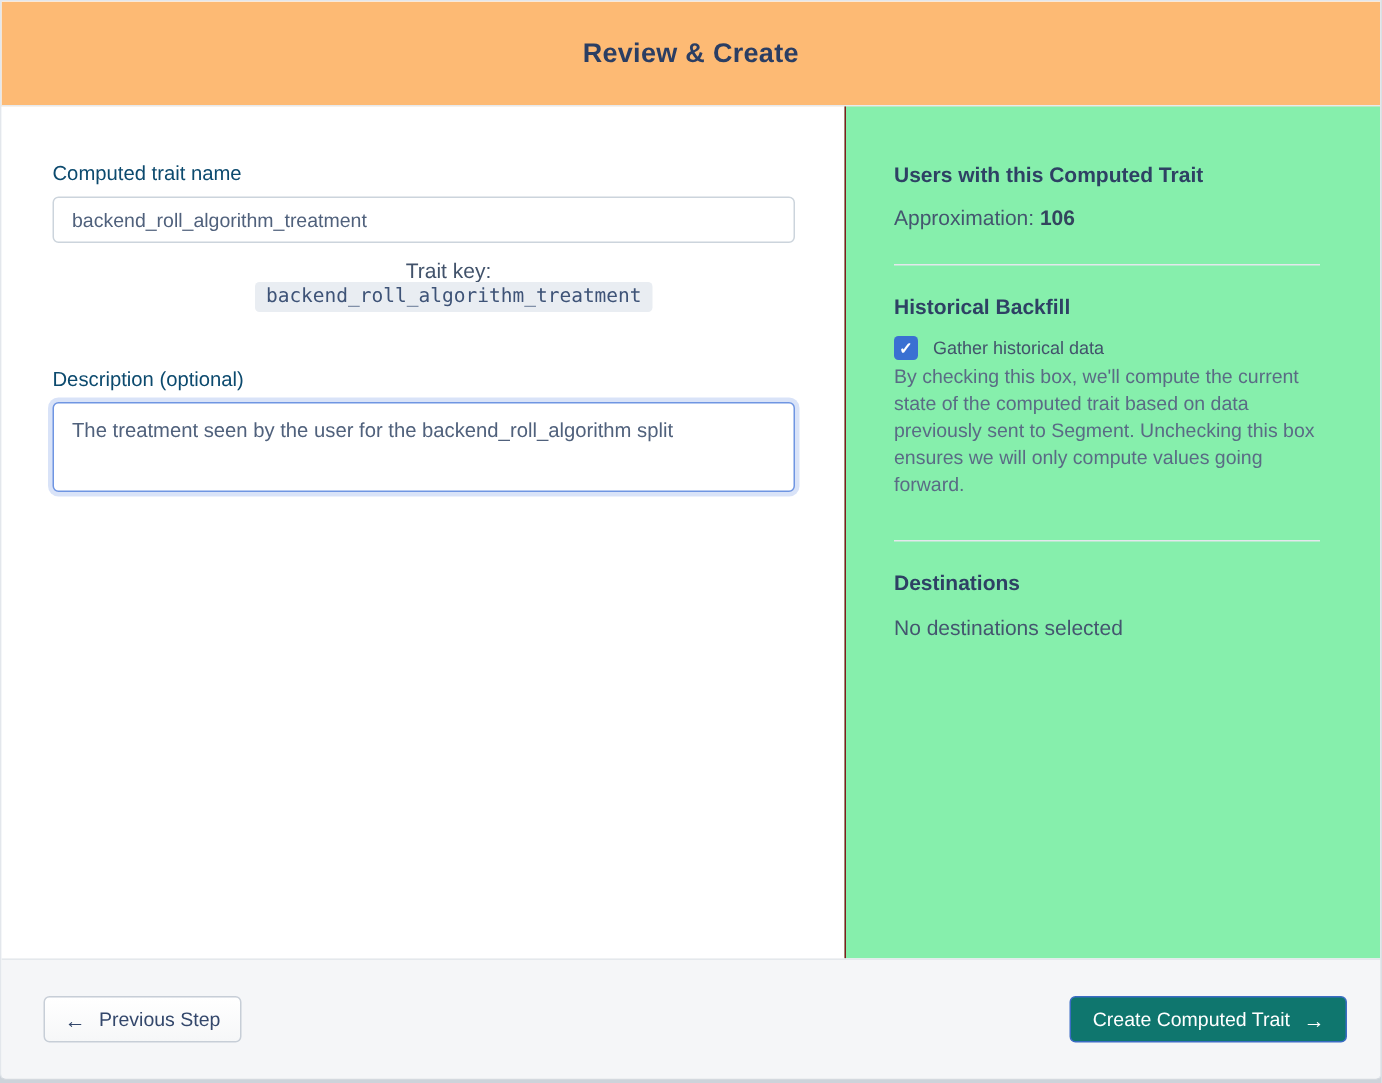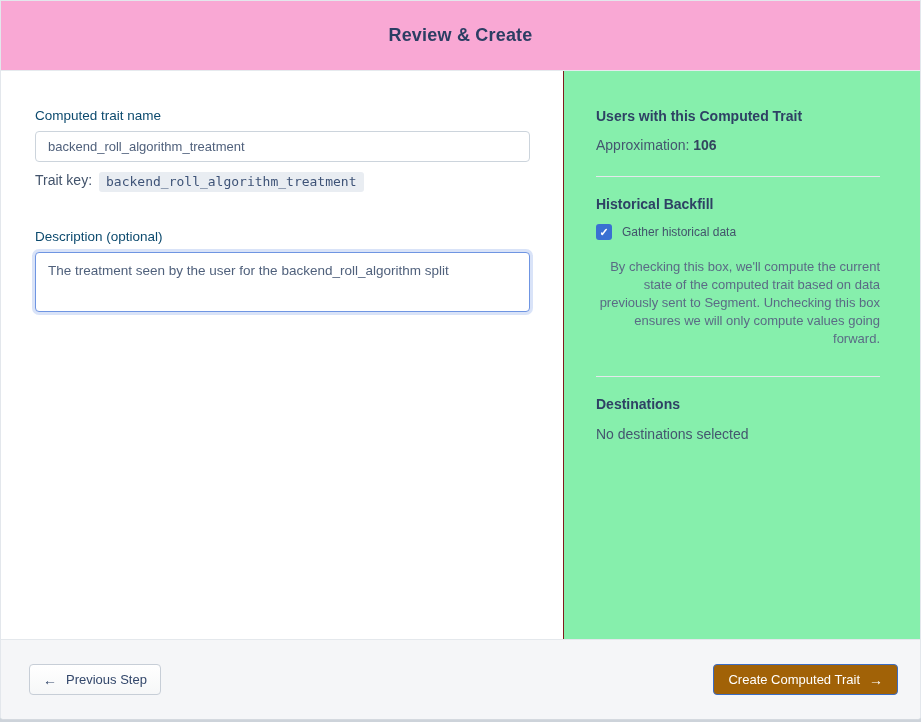--- a/index.html
+++ b/index.html
@@ -14,21 +14,21 @@
     background: #ffffff;
     border: 1px solid #e3e7ec;
     border-bottom: 1px solid #d4d9df;
     border-radius: 0 0 4px 4px;
     display: flex; flex-direction: column;
     overflow: hidden;
   }
   
   .header {
     height: 70px; flex: 0 0 70px;
-    background: #f9a8d4;
+    background: #fdba74;
     border-bottom: 1px solid #e6eaee;
     display: flex; align-items: center; justify-content: center;
   }
   .header h1 {
     font-size: 18px; font-weight: bold; color: #2b3e63;
     letter-spacing: 0.2px;
   }
   
   .body-row { flex: 1 1 auto; display: flex; min-height: 0; }
   .main {
@@ -45,22 +45,22 @@
     width: 495px; height: 31px;
     border: 1px solid #ccd4dc; border-radius: 4px;
     background: #ffffff;
     padding: 0 12px;
     font-family: "Liberation Sans", sans-serif;
     font-size: 13px; color: #50617c;
     outline: none; display: block;
   }
   .trait-key-row {
     margin-top: 10px;
-    display: flex; align-items: flex-start;
-    font-size: 14px; color: #42536b;
+    display: flex; align-items: center;
+    font-size: 14px; color: #42536b; flex-direction: column;
   }
   .trait-key-badge {
     margin-left: 7px;
     background: #e9edf2;
     border-radius: 3px;
     padding: 2px 7px 3px 7px;
     font-family: "DejaVu Sans Mono", monospace;
     font-size: 13px; color: #3e5377;
   }
   .desc-label { margin-top: 37px; }
@@ -107,25 +107,24 @@
     display: flex; align-items: center; justify-content: center;
     color: #ffffff; font-size: 11px; font-weight: bold;
     cursor: pointer; flex: 0 0 16px;
   }
   .checkbox-label {
     margin-left: 10px;
     font-size: 12px; color: #42536b;
     cursor: pointer;
   }
   .backfill-desc {
-    margin-top: 18px;
+    margin-top: 2px;
     font-size: 13px; color: #5a6b85;
     line-height: 18px;
     max-width: 300px;
-    text-align: right;
   }
   .dest-divider { margin-top: 28px; }
   .dest-heading { margin-top: 19px; }
   .dest-empty {
     margin-top: 14px;
     font-size: 14px; color: #44566f;
   }
   
   .footer {
     flex: 0 0 80px; height: 80px;
@@ -143,21 +142,21 @@
     cursor: pointer;
   }
   .btn-secondary {
     background: linear-gradient(#ffffff, #f6f7f8);
     border: 1px solid #c7ced7;
     color: #33476b;
     padding: 0 13px;
   }
   .btn-secondary .arrow { margin-right: 9px; font-size: 14px; color: #33476b; }
   .btn-primary {
-    background: #a16207;
+    background: #0f766e;
     border: 1px solid #3a6cc4;
     color: #ffffff;
     padding: 0 14px;
   }
   .btn-primary .arrow { margin-left: 9px; font-size: 14px; color: #ffffff; }
 </style>
 </head>
 <body>
 
 <div class="card">

